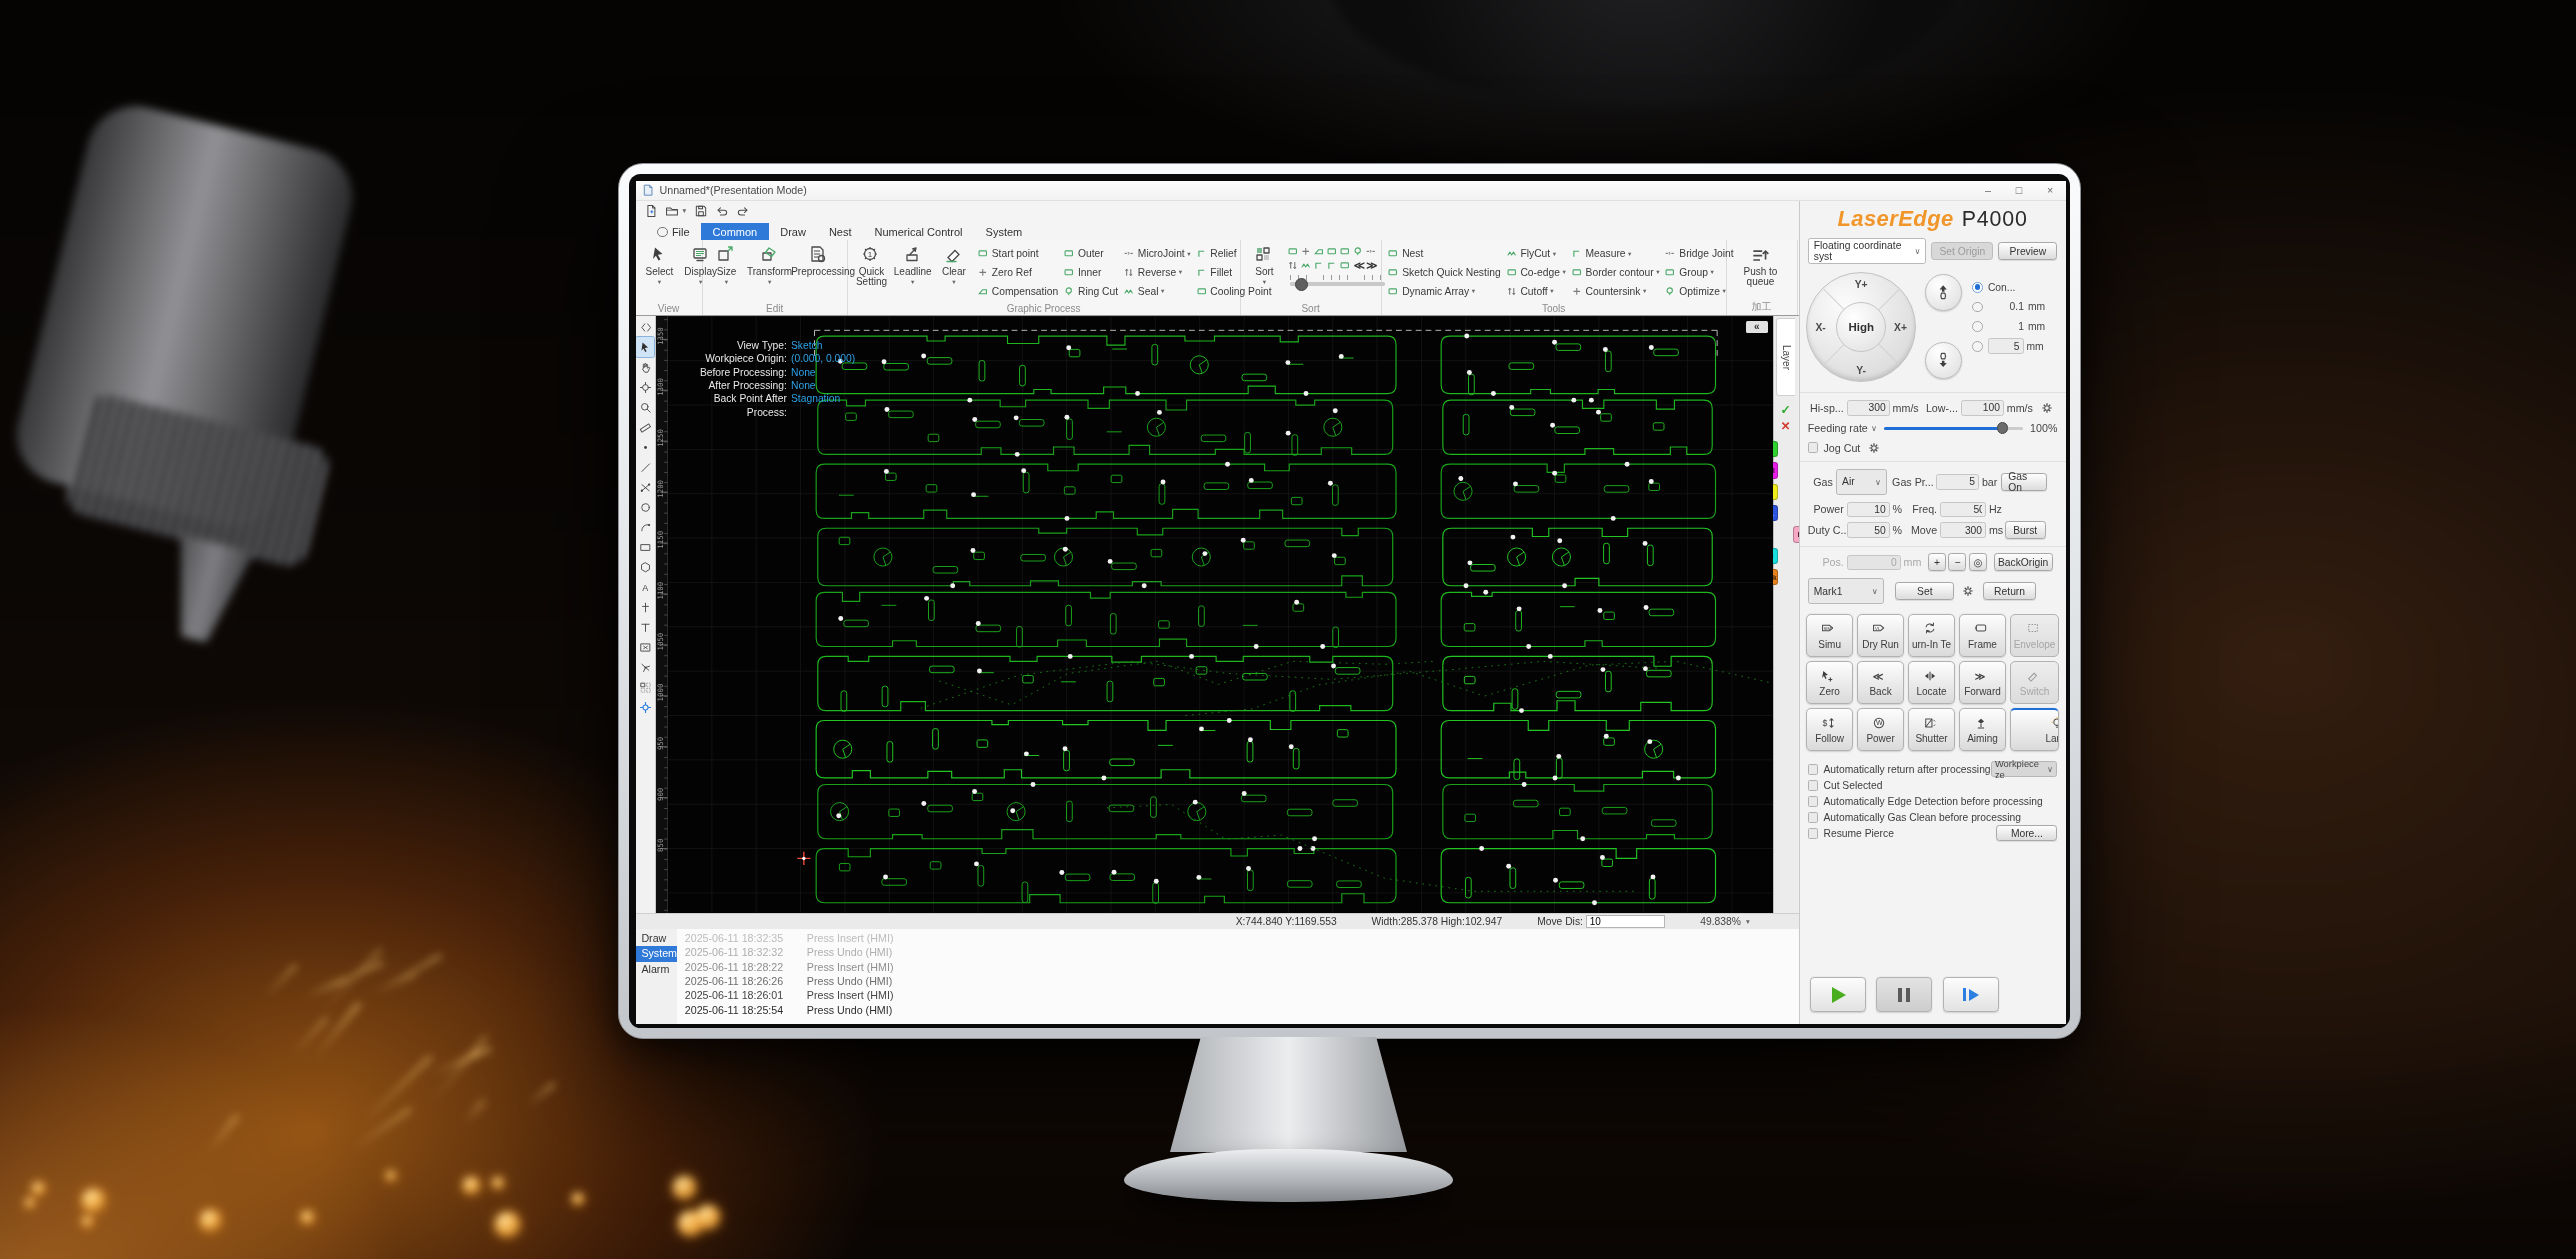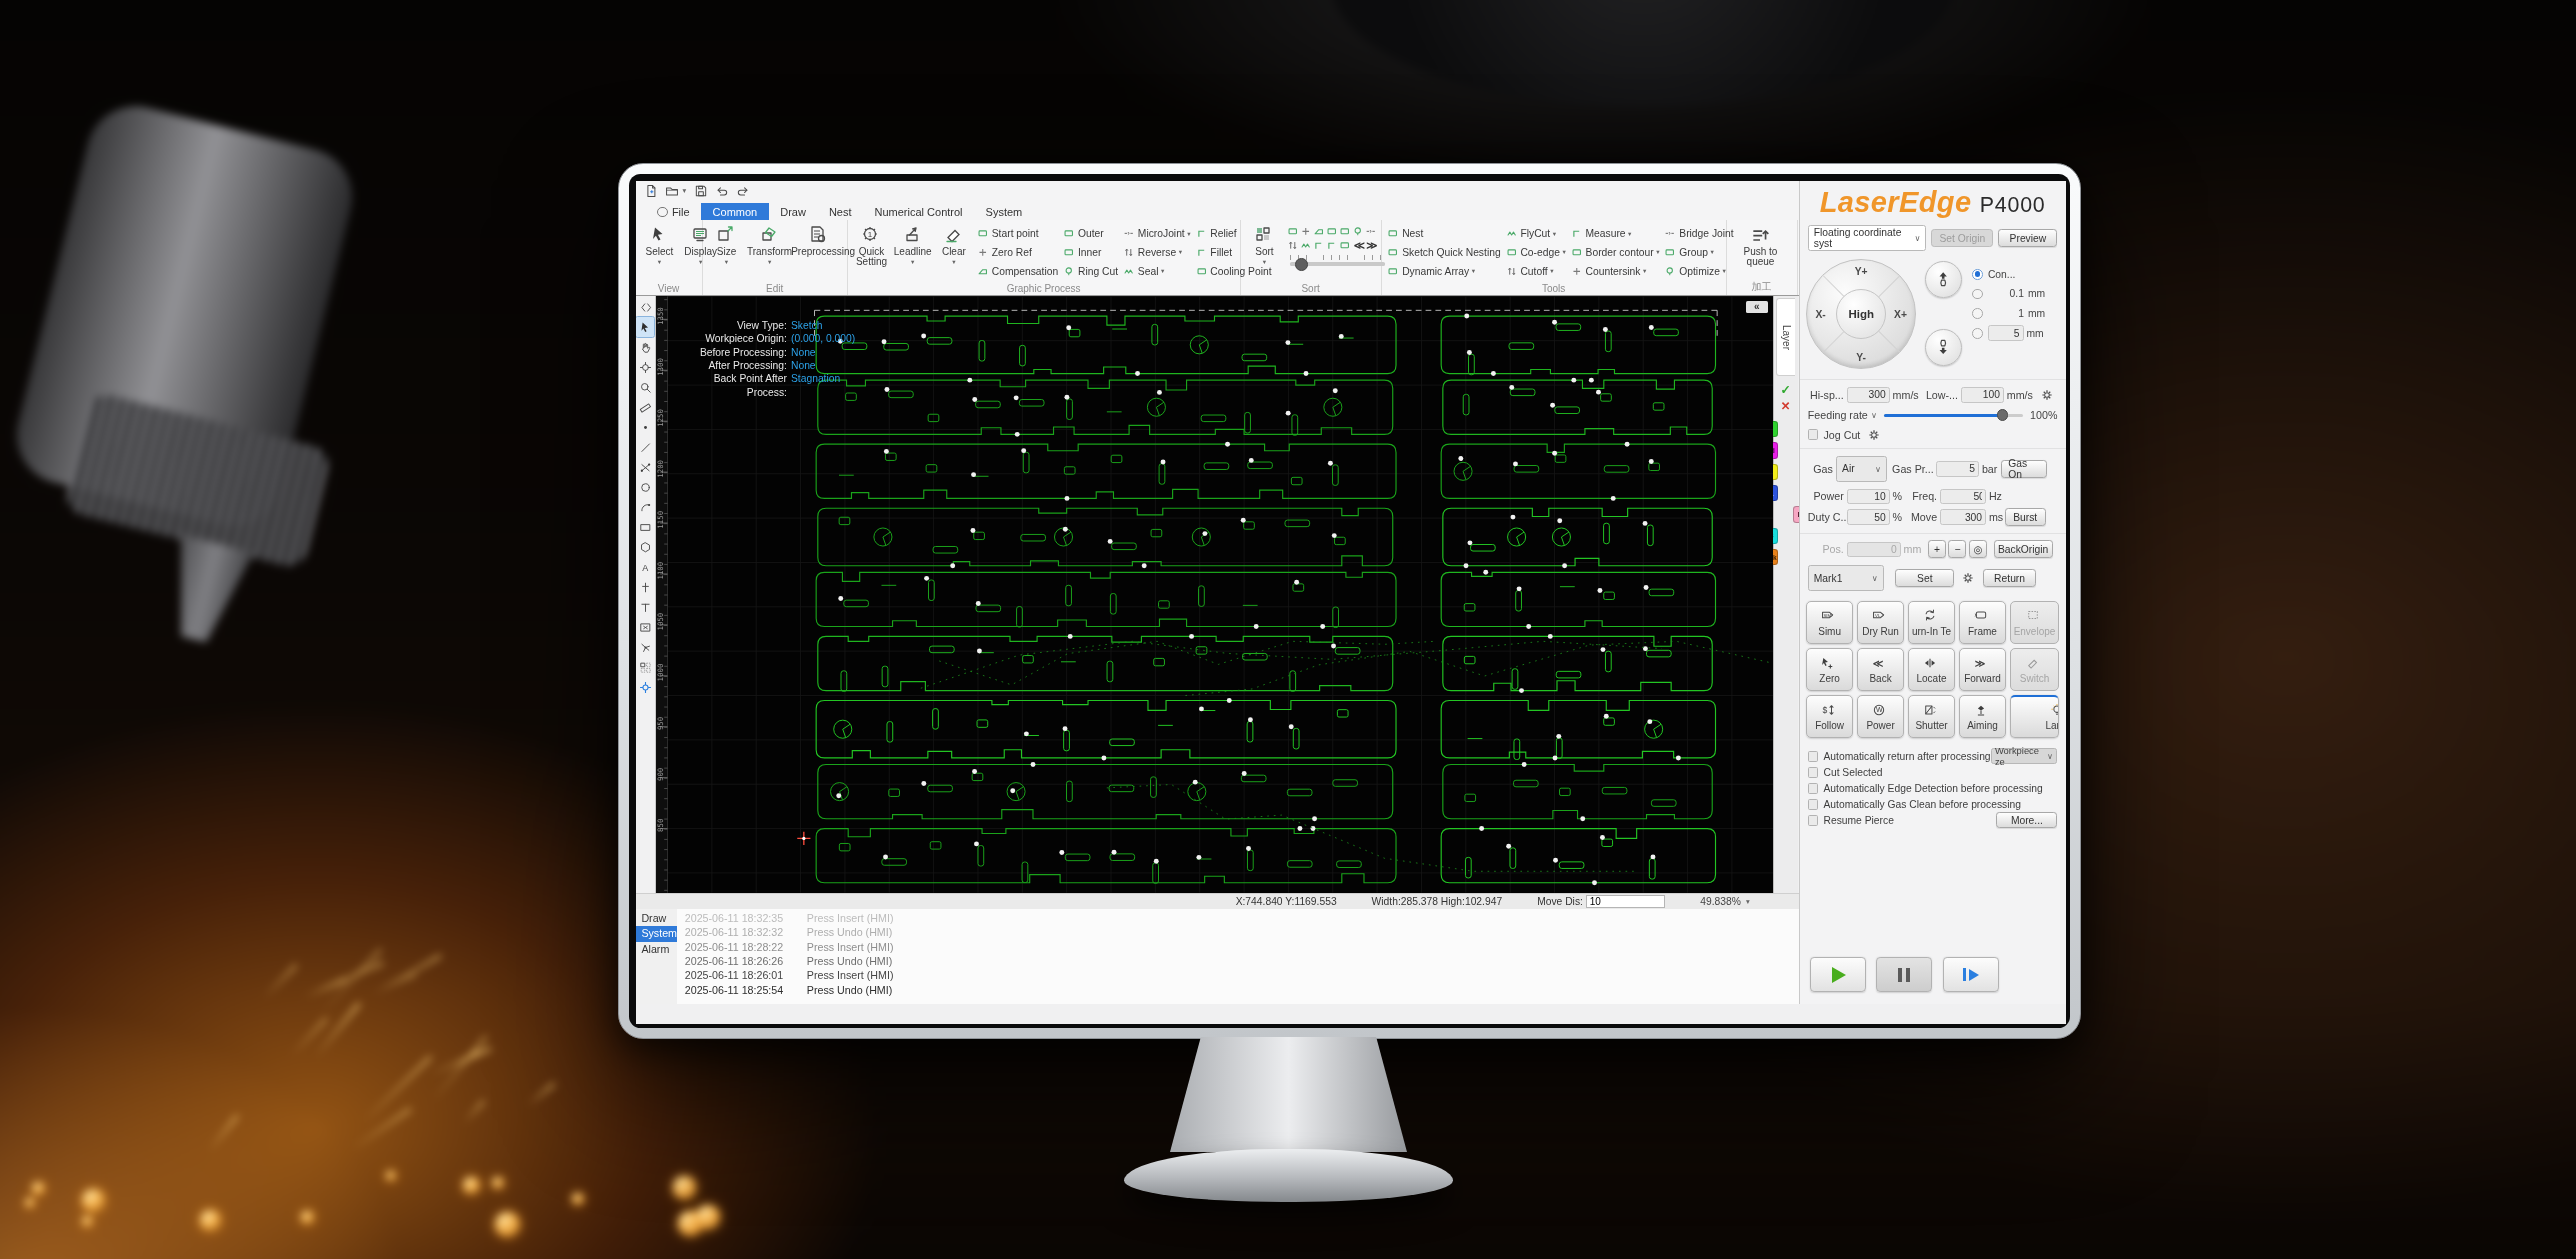--- a/index.html
+++ b/index.html
@@ -107,21 +107,21 @@
   .logtab.on{background:#2f7ad9;color:#fff;}
   .logrows{flex:1;padding:1.6px 0 0 8.2px;}
   .lrow{display:flex;height:14.4px;line-height:14.4px;font-size:10.7px;}
   .ltime{width:122px;}
   .lmsg{flex:1;}
   .lrow:nth-child(1){color:#bcbcbc}.lrow:nth-child(2){color:#aeaeae}.lrow:nth-child(3){color:#8f8f8f}
   .lrow:nth-child(4){color:#6d6d6d}.lrow:nth-child(5){color:#454545}.lrow:nth-child(6){color:#2e2e2e}
   
   .panel{position:relative;width:267px;background:#f3f3f4;border-left:0.8px solid #c9c9c9;box-sizing:border-box;}
   .logo{display:flex;align-items:baseline;justify-content:center;gap:8.2px;margin-top:5px;}
-  .brand{font-size:29px;font-weight:bold;font-style:italic;color:#f0962a;letter-spacing:0.4px;}
+  .brand{font-size:22px;font-weight:bold;font-style:italic;color:#f0962a;letter-spacing:0.4px;}
   .model{font-size:21.4px;color:#2b2b2b;letter-spacing:0.8px;}
   .prow{display:flex;align-items:center;padding:0 8.2px;margin-top:6.6px;color:#444;font-size:10.7px;}
   .sep{border-top:0.8px solid #e1e1e2;padding-top:6.6px;}
   .dd{display:flex;justify-content:space-between;align-items:center;background:#fff;border:0.8px solid #b9b9b9;
     border-radius:2.5px;padding:12px 5px;height:17px;font-size:10.3px;color:#333;box-sizing:border-box;}
   .dd.gray{background:#e9e9e9;}
   .ddc{font-size:8.2px;color:#666;margin-left:3.3px;}
   .btn{height:18px;border:0.8px solid #a8a8a8;border-radius:3.3px;background:linear-gradient(#fefefe,#dcdcdc);
     font-size:10.3px;color:#333;display:inline-flex;align-items:center;justify-content:center;padding:0 6.6px;
     box-shadow:0 0.8px 0.8px rgba(0,0,0,.1);box-sizing:border-box;}
@@ -224,20 +224,32 @@
         <div class="bead" style="width: 12.5px; height: 12.5px; left: 326px; top: 1236px;"></div>
         <div class="bead" style="width: 10.4px; height: 10.4px; left: 411px; top: 1196px;"></div>
         <div class="bead" style="width: 25px; height: 25px; left: 520px; top: 1237px;"></div>
       </div>
   </div>
 
   <div class="monitor">
     <div class="screenframe">
       <div class="win">
 
+        <div class="titlebar">
+          <span class="appico">
+            <svg viewBox="0 0 16 16" width="12.3" height="12.3">
+                <path d="M3 1.5 h7 l3 3 V14.5 H3 z" fill="#e8f0fa" stroke="#5a83b4" stroke-width="1.2"></path>
+                <path d="M10 1.5 v3 h3" fill="none" stroke="#5a83b4" stroke-width="1.2"></path>
+              </svg>
+          </span>
+          <span class="wtitle">Unnamed*(Presentation Mode)</span>
+          <span class="wctl">–</span>
+          <span class="wctl">□</span>
+          <span class="wctl">×</span>
+        </div>
 
         <div class="cols">
           <div class="colL">
             <div class="qbar" id="qbar">
                 <span class="qi">
                   <svg viewBox="0 0 18 18" width="14" height="14">
                     <path d="M5 2 h6 l3 3 v11 H5 z" stroke="#4a4a4a" fill="none" stroke-width="1.3" stroke-linecap="round" stroke-linejoin="round"></path>
                     <path d="M11 2 v3 h3" stroke="#4a4a4a" fill="none" stroke-width="1.3" stroke-linecap="round" stroke-linejoin="round"></path>
                     <path d="M8 10 h4 M10 8 v4" stroke="#2f7ad9" stroke-width="1.4"></path>
                   </svg>

